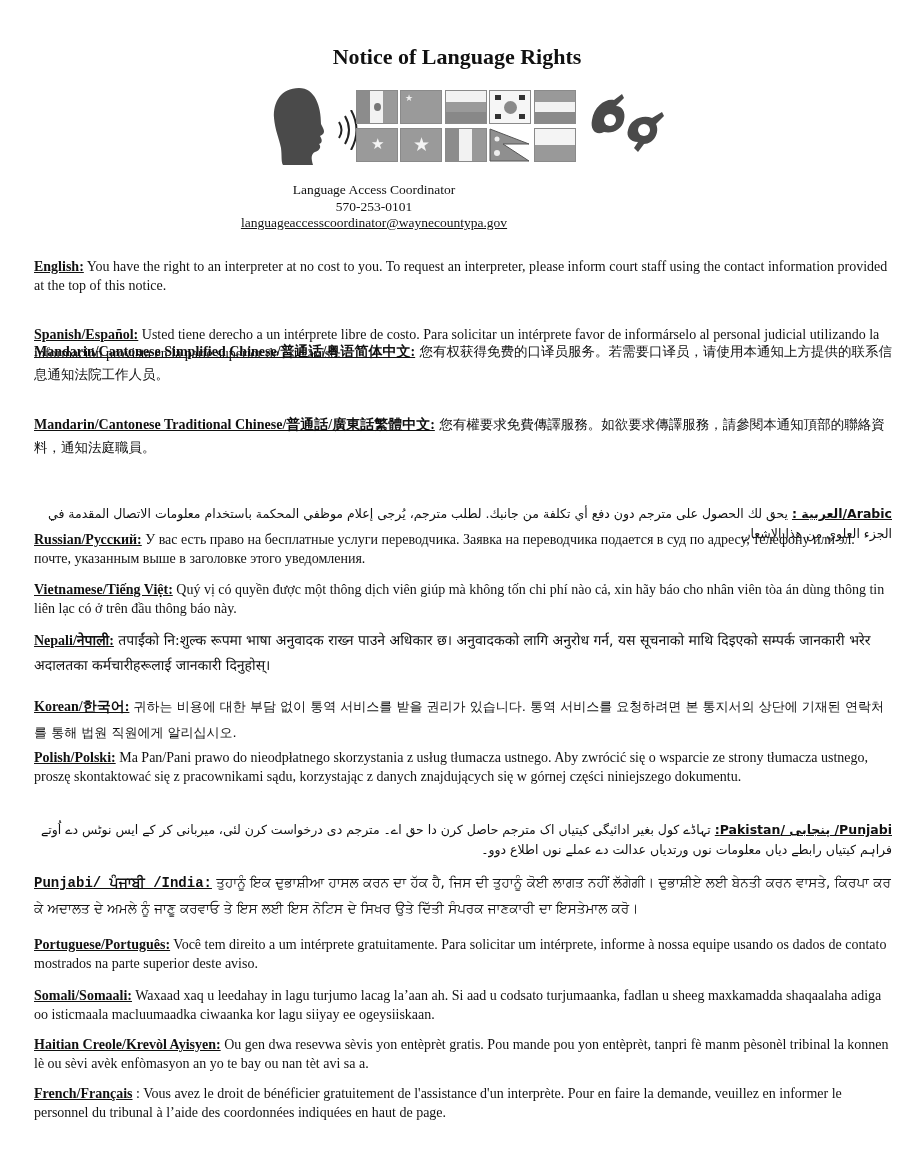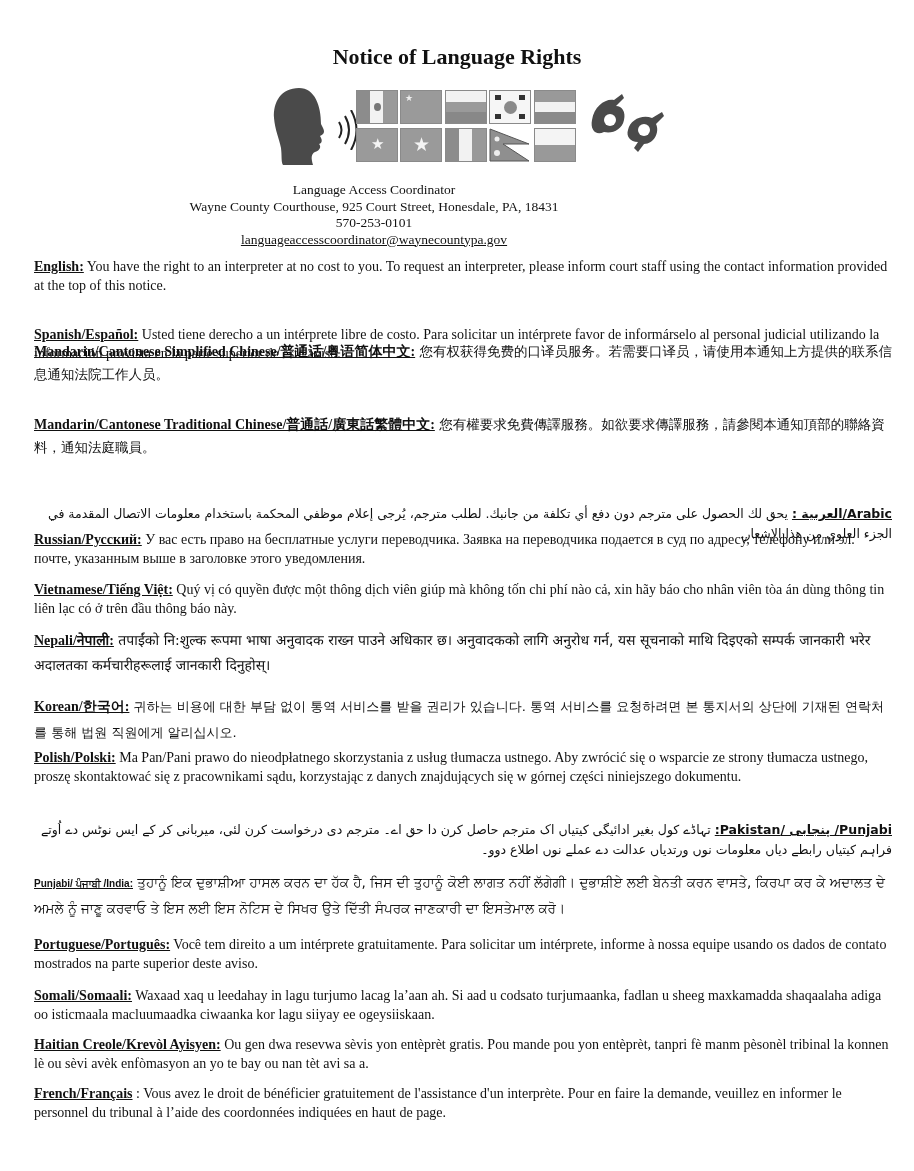--- a/index.html
+++ b/index.html
@@ -72,21 +72,20 @@
   <svg class="hands" viewBox="0 0 78 70">
     <path d="M4 30 C6 16 18 8 26 10 L34 4 L36 8 L28 16 C34 16 38 22 36 30 C34 40 24 44 16 42 C8 46 2 40 4 30 Z" fill="#4a4a4a"></path>
     <circle cx="22" cy="30" r="6" fill="#fff"></circle>
     <path d="M40 40 C42 30 54 24 64 28 L74 22 L76 26 L68 34 C72 42 66 54 56 54 L50 62 L46 58 L50 52 C42 52 38 46 40 40 Z" fill="#4a4a4a"></path>
     <circle cx="56" cy="40" r="6" fill="#fff"></circle>
   </svg>
 </div>
 
 <div class="contact">
   <div>Language Access Coordinator</div>
-  <div>Wayne County Courthouse, 925 Court Street, Honesdale, PA, 18431</div>
   <div>570-253-0101</div>
   <div class="email">languageaccesscoordinator@waynecountypa.gov</div>
 </div>
 
 <div class="section" style="top:257px;">
   <span class="lbl">English:</span><span> You have the right to an interpreter at no cost to you. To request an interpreter, please inform court staff using the contact information provided at the top of this notice.</span>
 </div>
 
 <div class="section" style="top:305px;margin-top:20px;">
   <span class="lbl">Spanish/Español:</span><span> Usted tiene derecho a un intérprete libre de costo. Para solicitar un intérprete favor de informárselo al personal judicial utilizando la información provista en la parte superior de este aviso.</span>
@@ -122,21 +121,21 @@
 
 <div class="section" style="top:748px;">
   <span class="lbl">Polish/Polski:</span><span> Ma Pan/Pani prawo do nieodpłatnego skorzystania z usług tłumacza ustnego. Aby zwrócić się o wsparcie ze strony tłumacza ustnego, proszę skontaktować się z pracownikami sądu, korzystając z danych znajdujących się w górnej części niniejszego dokumentu.</span>
 </div>
 
 <div class="section rtl" style="top:820px;">
   <span class="lbl">Punjabi/ پنجابی /Pakistan:</span><span> تہاڈے کول بغیر ادائیگی کیتیاں اک مترجم حاصل کرن دا حق اے۔ مترجم دی درخواست کرن لئی، میربانی کر کے ایس نوٹس دے اُوتے فراہم کیتیاں رابطے دیاں معلومات نوں ورتدیاں عدالت دے عملے نوں اطلاع دوو۔</span>
 </div>
 
 <div class="section guru" style="top:870px;">
-  <span class="lbl" style="font-family:Liberation Sans, sans-serif;font-size:10px;">Punjabi/ ਪੰਜਾਬੀ /India:</span><span> ਤੁਹਾਨੂੰ ਇਕ ਦੁਭਾਸ਼ੀਆ ਹਾਸਲ ਕਰਨ ਦਾ ਹੱਕ ਹੈ, ਜਿਸ ਦੀ ਤੁਹਾਨੂੰ ਕੋਈ ਲਾਗਤ ਨਹੀਂ ਲੱਗੇਗੀ। ਦੁਭਾਸ਼ੀਏ ਲਈ ਬੇਨਤੀ ਕਰਨ ਵਾਸਤੇ, ਕਿਰਪਾ ਕਰ ਕੇ ਅਦਾਲਤ ਦੇ ਅਮਲੇ ਨੂੰ ਜਾਣੂ ਕਰਵਾਓ ਤੇ ਇਸ ਲਈ ਇਸ ਨੋਟਿਸ ਦੇ ਸਿਖਰ ਉਤੇ ਦਿੱਤੀ ਸੰਪਰਕ ਜਾਣਕਾਰੀ ਦਾ ਇਸਤੇਮਾਲ ਕਰੋ।</span>
+  <span class="lbl" style="font-family:Liberation Mono, monospace;font-size:14px;">Punjabi/ ਪੰਜਾਬੀ /India:</span><span> ਤੁਹਾਨੂੰ ਇਕ ਦੁਭਾਸ਼ੀਆ ਹਾਸਲ ਕਰਨ ਦਾ ਹੱਕ ਹੈ, ਜਿਸ ਦੀ ਤੁਹਾਨੂੰ ਕੋਈ ਲਾਗਤ ਨਹੀਂ ਲੱਗੇਗੀ। ਦੁਭਾਸ਼ੀਏ ਲਈ ਬੇਨਤੀ ਕਰਨ ਵਾਸਤੇ, ਕਿਰਪਾ ਕਰ ਕੇ ਅਦਾਲਤ ਦੇ ਅਮਲੇ ਨੂੰ ਜਾਣੂ ਕਰਵਾਓ ਤੇ ਇਸ ਲਈ ਇਸ ਨੋਟਿਸ ਦੇ ਸਿਖਰ ਉਤੇ ਦਿੱਤੀ ਸੰਪਰਕ ਜਾਣਕਾਰੀ ਦਾ ਇਸਤੇਮਾਲ ਕਰੋ।</span>
 </div>
 
 <div class="section" style="top:935px;">
   <span class="lbl">Portuguese/Português:</span><span> Você tem direito a um intérprete gratuitamente. Para solicitar um intérprete, informe à nossa equipe usando os dados de contato mostrados na parte superior deste aviso.</span>
 </div>
 
 <div class="section" style="top:986px;">
   <span class="lbl">Somali/Somaali:</span><span> Waxaad xaq u leedahay in lagu turjumo lacag la’aan ah. Si aad u codsato turjumaanka, fadlan u sheeg maxkamadda shaqaalaha adiga oo isticmaala macluumaadka ciwaanka kor lagu siiyay ee ogeysiiskaan.</span>
 </div>
 

